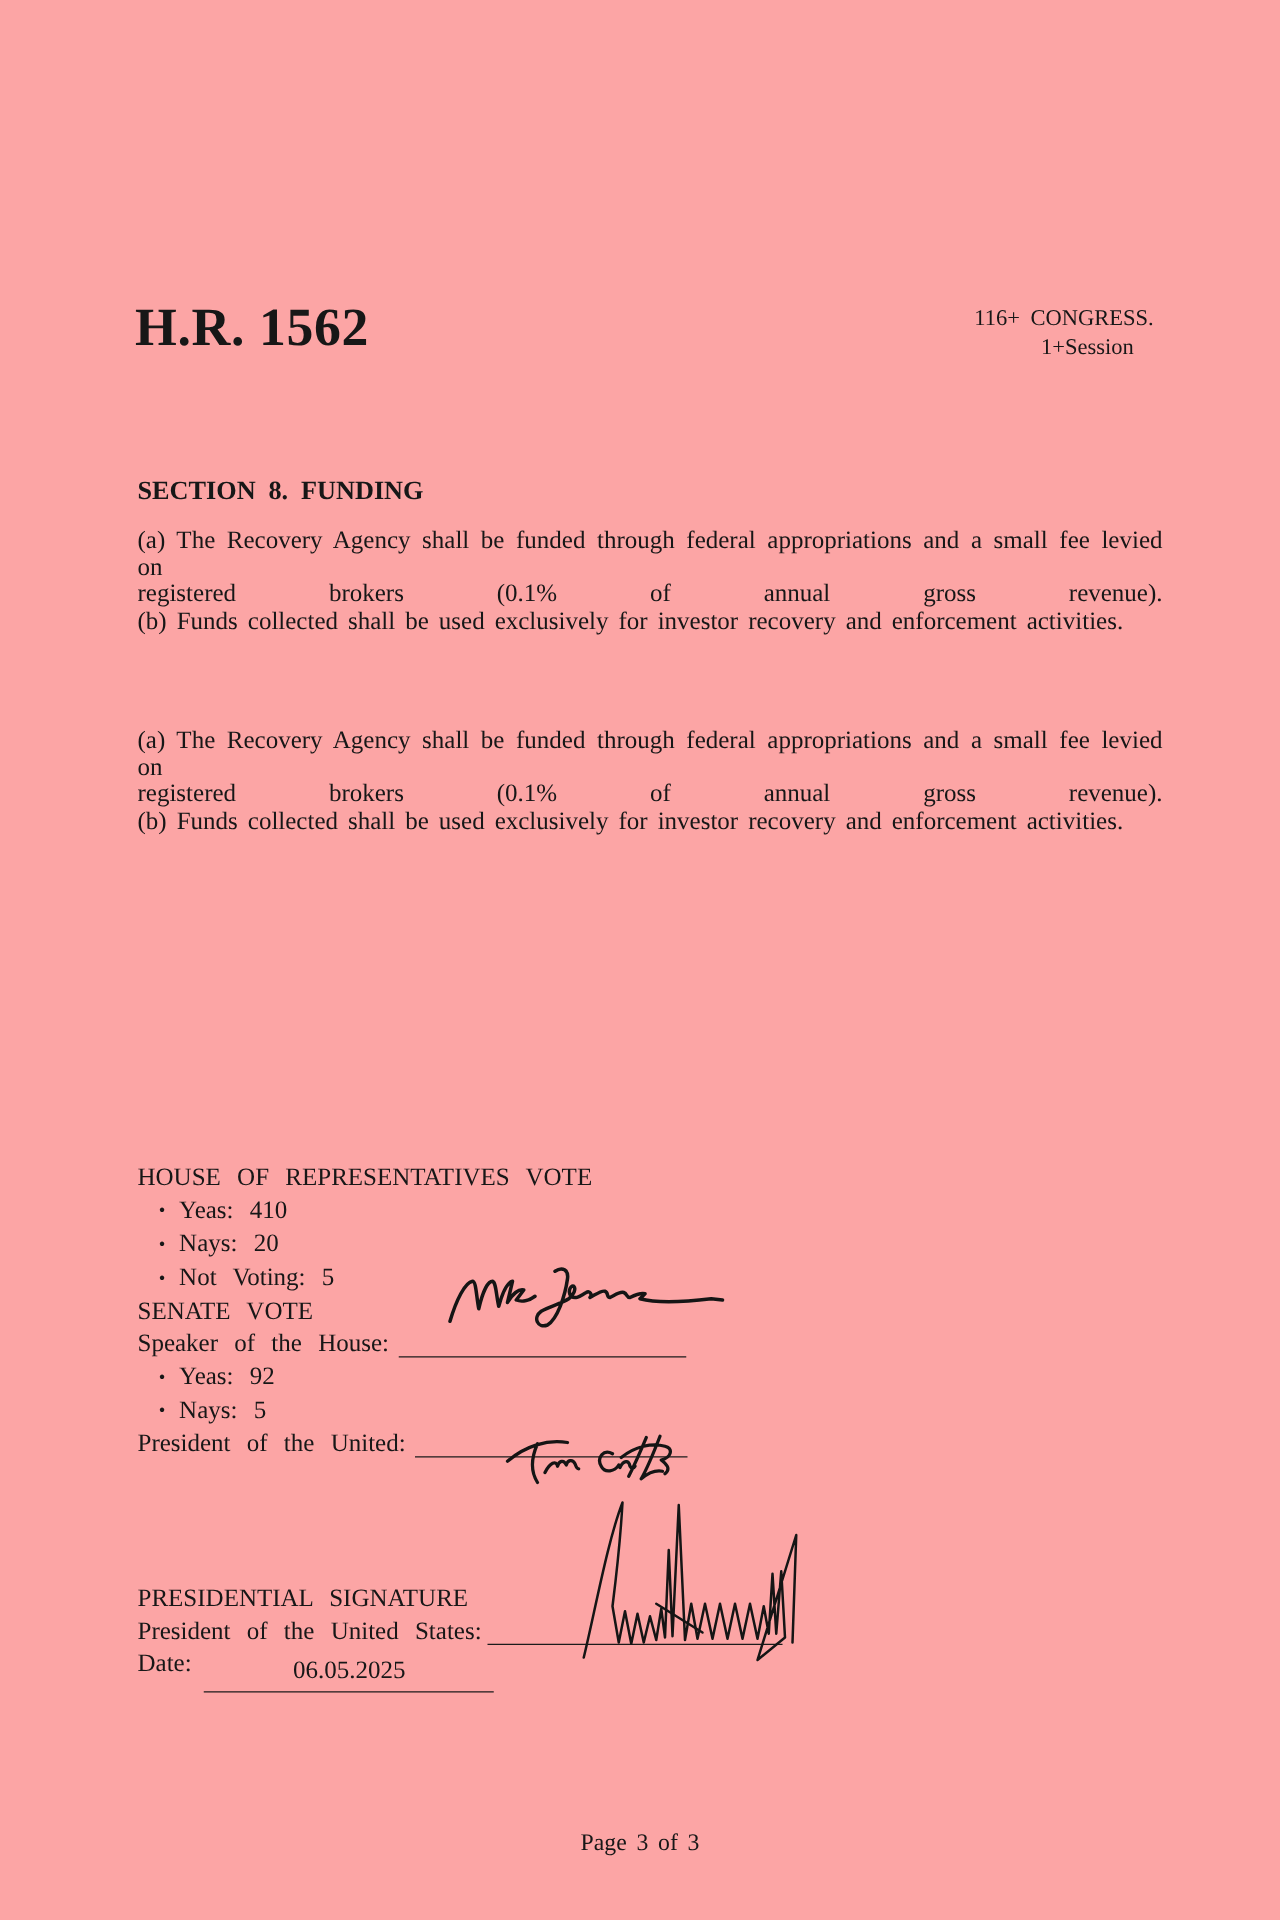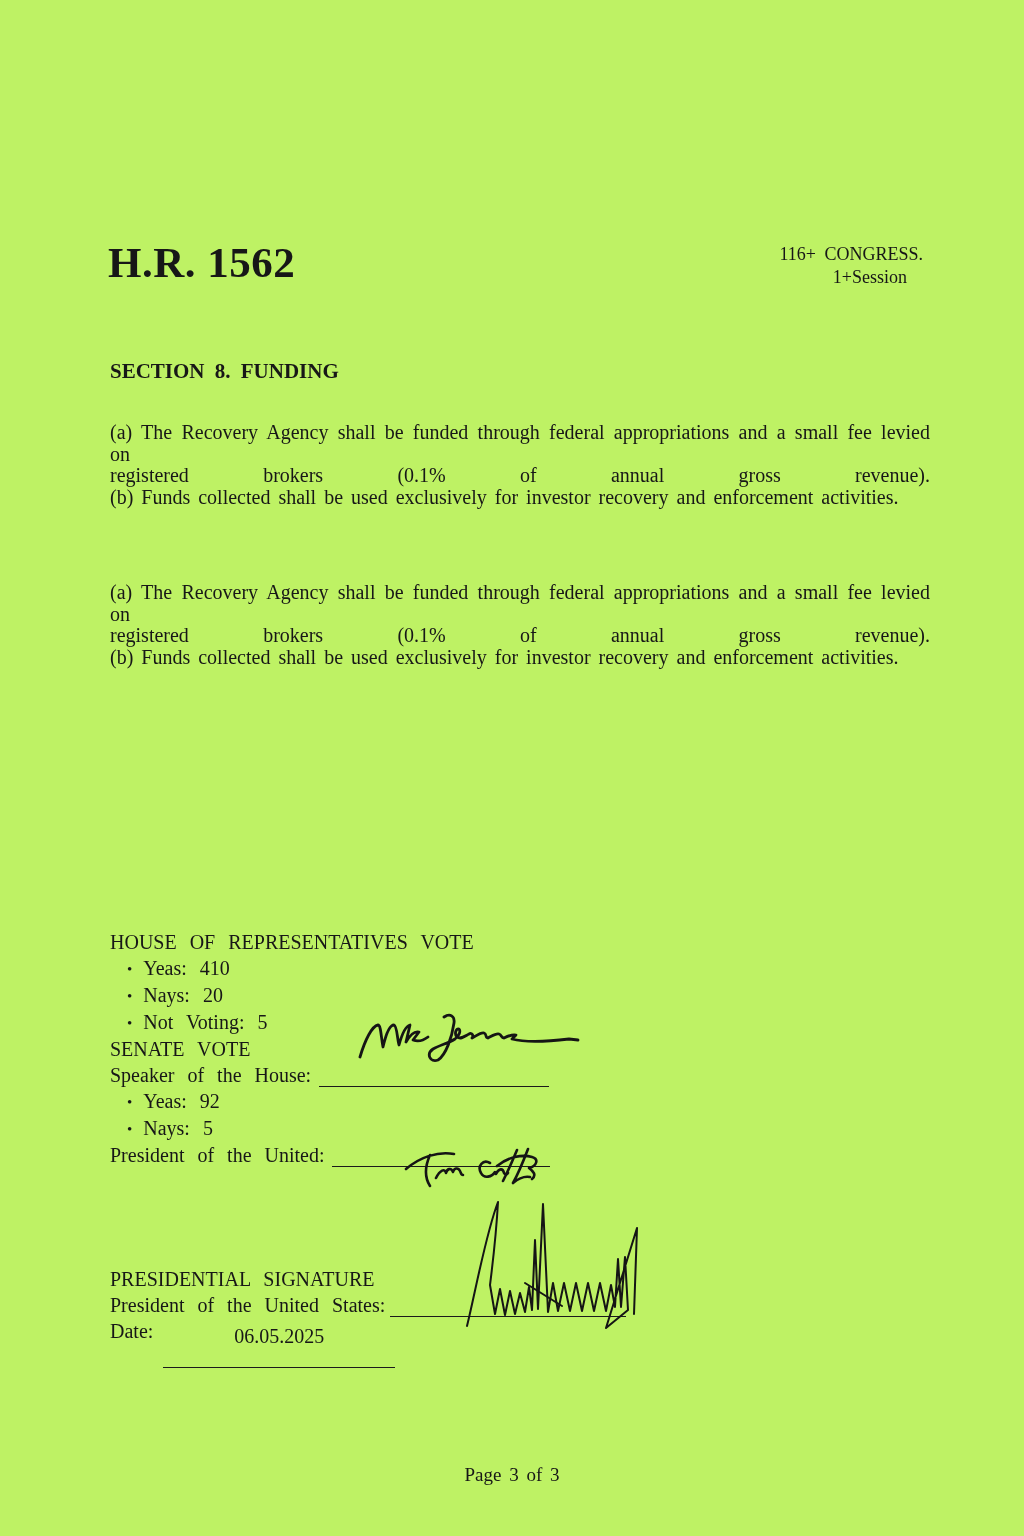--- a/index.html
+++ b/index.html
@@ -1,21 +1,21 @@
 <!DOCTYPE html>
 <html><head>
 <meta charset="utf-8">
 <style>
   * { margin: 0; padding: 0; box-sizing: border-box; }
   html, body { background: #ffffff; }
   .page {
     position: relative;
     width: 1024px;
     height: 1536px;
-    background: #bef264;
+    background: #fca5a5;
     font-family: "Liberation Serif", "DejaVu Serif", serif;
     color: #171717;
     overflow: hidden;
   }
   .abs { position: absolute; }
 
   
   .doc-title {
     left: 108px; top: 241px;
     font-size: 43px; font-weight: 700;
@@ -28,21 +28,21 @@
     word-spacing: 4px;
   }
   .congress-block .session-line { padding-right: 16px; }
 
   
   .section-heading {
     left: 110px;
     font-size: 21px; font-weight: 700;
     line-height: 1; word-spacing: 5px;
   }
-  .sec8-heading { top: 361px; }
+  .sec8-heading { top: 382px; }
   .sec9-heading { top: 531px; }
   .section-body {
     left: 110px; width: 820px;
     font-size: 20px; line-height: 21.7px;
     word-spacing: 3px;
   }
   .sec8-body { top: 422px; }
   .sec9-body { top: 582px; }
   .jline { text-align: justify; text-align-last: justify; }
   .nline { white-space: nowrap; }
@@ -54,21 +54,21 @@
   .vote-bullet::before { content: "\2022"; font-size: 15px; margin-right: 11px; vertical-align: 1px; }
   .sig-line {
     display: inline-block;
     border-bottom: 1.7px solid #1b1b1b;
     vertical-align: -5px;
     height: 20px;
   }
   .speaker-line   { width: 230px; margin-left: 8px; }
   .senate-line    { width: 218px; margin-left: 7px; }
   .president-line { width: 236px; margin-left: 5px; }
-  .date-line      { width: 232px; margin-left: 10px; text-align: center; height: auto; padding-bottom: 18px; }
+  .date-line      { width: 232px; margin-left: 10px; text-align: center; height: auto; padding-bottom: 4px; }
 
   
   .sig-svg { position: absolute; pointer-events: none; }
   .sig-svg path { fill: none; stroke: #151515; stroke-linecap: round; stroke-linejoin: round; }
   #speaker-sig   { left: 352px; top: 1010px; }
   #senate-sig    { left: 400px; top: 1144px; }
   #president-sig { left: 424px; top: 1193px; }
 
   
   .footer {

